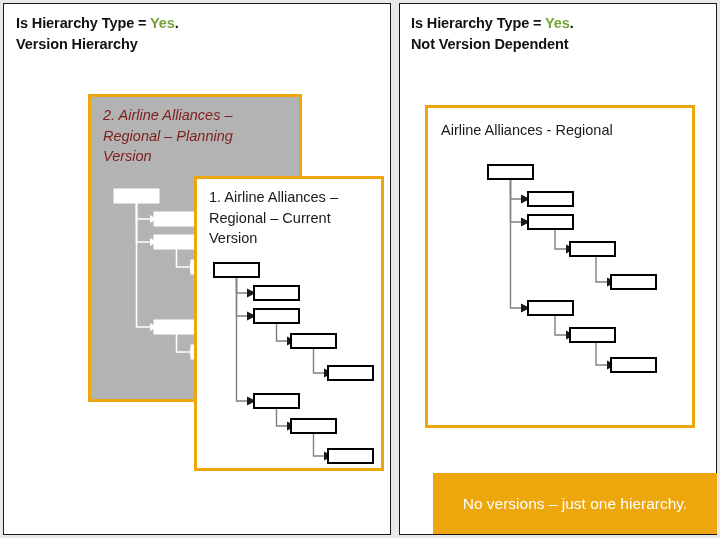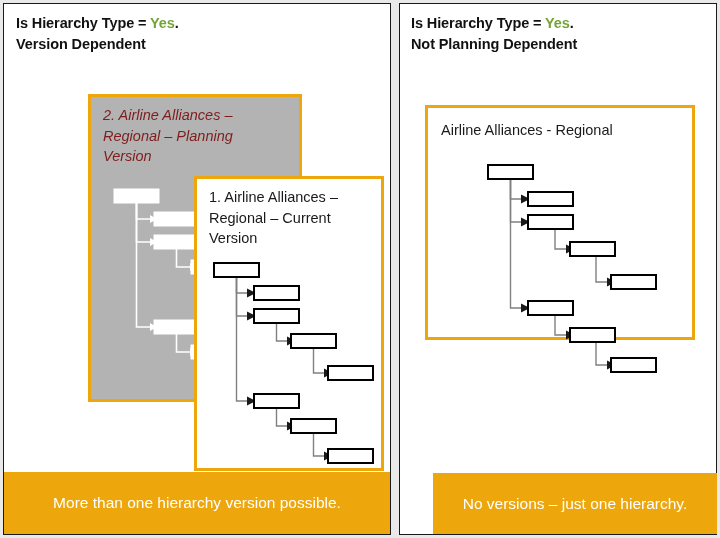--- a/index.html
+++ b/index.html
@@ -78,21 +78,21 @@
     top: 172px;
     width: 190px;
     height: 295px;
     background: #ffffff;
   }
   #regional-box {
     position: absolute;
     left: 425px;
     top: 105px;
     width: 270px;
-    height: 235px;
+    height: 323px;
     box-sizing: border-box;
     border: 3px solid #eda60b;
     background: #ffffff;
   }
 
   .box-title {
     position: absolute;
     left: 12px;
     top: 8px;
     font-size: 14.5px;
@@ -122,21 +122,21 @@
   #tree-current       { left: 12px;  top: 72px; }
   #tree-regional      { left: 55px;  top: 45px; }
 </style>
 </head>
 <body>
 
 <div class="panel" id="panel-left">
 
   <div class="panel-header">
     <div><span>Is Hierarchy Type = </span><span class="yes-word">Yes</span><span>.</span></div>
-    <div>Version Dependent</div>
+    <div>Version Hierarchy</div>
   </div>
 
   <div class="version-box" id="planning-version-box">
     <div class="box-title">2. Airline Alliances – Regional – Planning Version</div>
 
     <div class="tree" id="tree-planning-back">
       <svg width="175" height="225" viewBox="0 0 175 225" aria-hidden="true">
         <g stroke="#ffffff" stroke-width="1.6" fill="none">
           <path d="M27.5 19 L27.5 42 L41 42"></path>
           <path d="M27.5 19 L27.5 65 L41 65"></path>
@@ -199,30 +199,27 @@
           <rect x="82" y="83" width="45" height="14"></rect>
           <rect x="119" y="115" width="45" height="14"></rect>
           <rect x="45" y="143" width="45" height="14"></rect>
           <rect x="82" y="168" width="45" height="14"></rect>
           <rect x="119" y="198" width="45" height="14"></rect>
         </g>
       </svg>
     </div>
   </div>
 
-  <div class="banner" id="banner-left">
-    <span>More than one hierarchy version possible.</span>
-  </div>
 </div>
 
 <div class="panel" id="panel-right">
 
   <div class="panel-header">
     <div><span>Is Hierarchy Type = </span><span class="yes-word">Yes</span><span>.</span></div>
-    <div>Not Planning Dependent</div>
+    <div>Not Version Dependent</div>
   </div>
 </div>
 
 <div id="regional-box">
   <div class="box-title">Airline Alliances - Regional</div>
 
   <div class="tree" id="tree-regional">
     <svg width="195" height="225" viewBox="0 0 195 225" aria-hidden="true">
       <g stroke="#808080" stroke-width="1.4" fill="none">
         <path d="M27.5 19 L27.5 46 L40 46"></path>

